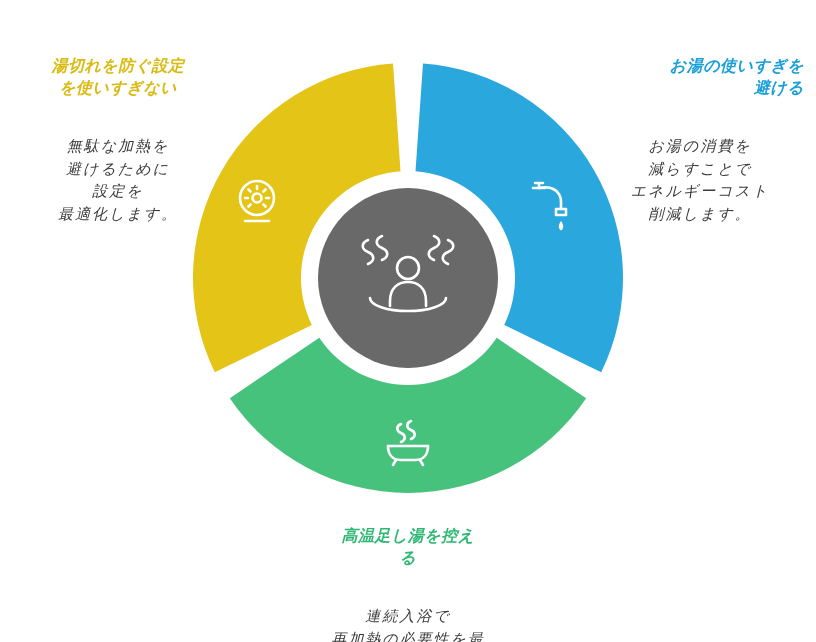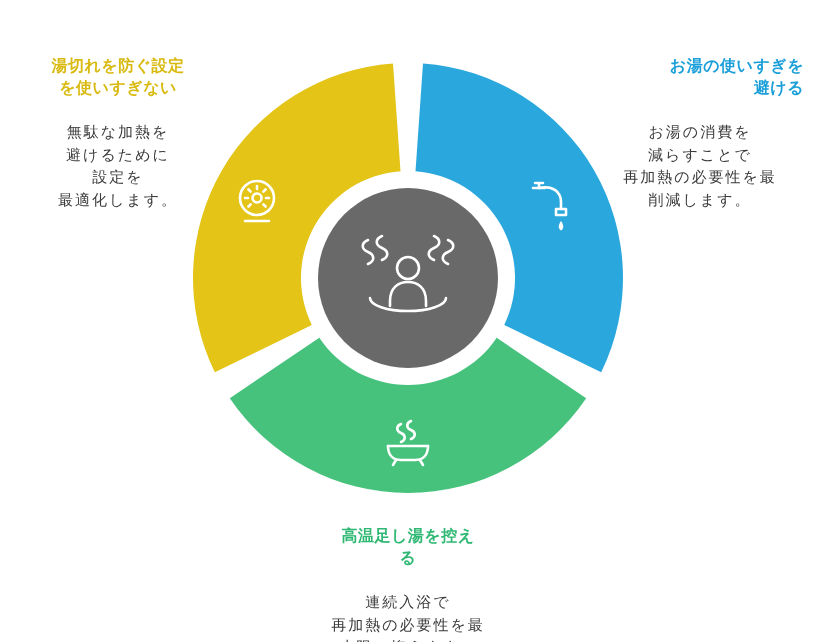--- a/index.html
+++ b/index.html
@@ -2,23 +2,23 @@
 <html style="--color-yellow: #e3c417; --color-blue: #2aa7dd; --color-green: #47c27d; --color-center_gray: #696969; --color-yellow_title: #d9ba10; --color-blue_title: #1b9fd8; --color-green_title: #2fb873; --color-body_text: #3a3a3a;"><head>
 <meta charset="utf-8">
 <style>
   html,body{margin:0;padding:0;}
   body{
     width:816px;height:642px;background:#ffffff;position:relative;overflow:hidden;
     font-family:"DejaVu Sans","Liberation Sans",sans-serif;
   }
   .stage{position:absolute;left:0;top:0;width:816px;height:642px;}
   svg.diagram{position:absolute;left:0;top:0;}
-  .label-block{position:absolute;text-align:center;white-space:pre-line;}
+  .label-block{position:absolute;text-align:center;white-space:pre-line;font-style:italic;}
   .label-title{font-weight:bold;font-size:16px;line-height:1.35;letter-spacing:0.5px;}
-  .label-body{color:#3a3a3a;font-size:15px;line-height:1.5;letter-spacing:2px;margin-top:4px;}
+  .label-body{color:#3a3a3a;font-size:15px;line-height:1.5;letter-spacing:2px;margin-top:18px;}
   .title-yellow{color:var(--color-yellow_title,#d9ba10);}
   .title-blue{color:var(--color-blue_title,#1b9fd8);text-align:right;}
   .title-green{color:var(--color-green_title,#2fb873);}
   .block-yellow{left:14px;top:36px;width:208px;}
   .block-blue{left:596px;top:36px;width:208px;}
   .block-green{left:300px;top:506px;width:216px;}
   .icon-stroke{stroke:#ffffff;stroke-width:2.6;fill:none;stroke-linecap:round;stroke-linejoin:round;}
   .icon-fill{fill:#ffffff;stroke:none;}
 </style>
 </head>
@@ -81,21 +81,21 @@
 避けるために
 設定を
 最適化します。</div>
   </div>
 
   <div class="label-block block-blue">
     <div class="label-title title-blue">お湯の使いすぎを
 避ける</div>
     <div class="label-body">お湯の消費を
 減らすことで
-再加熱の必要性を最
+エネルギーコスト
 削減します。</div>
   </div>
 
   <div class="label-block block-green">
     <div class="label-title title-green">高温足し湯を控え
 る</div>
     <div class="label-body">連続入浴で
 再加熱の必要性を最
 小限に抑えます。</div>
   </div>

